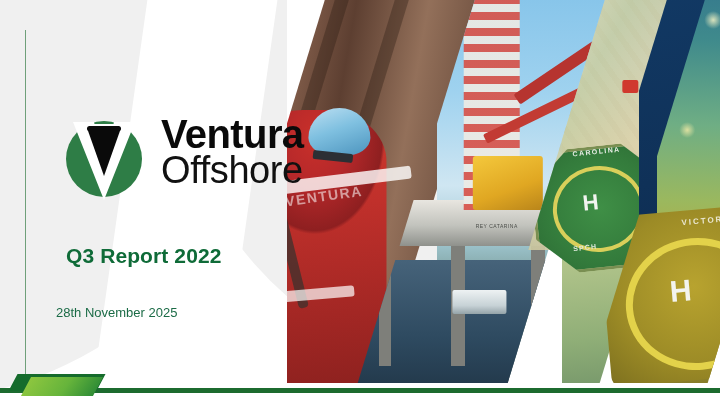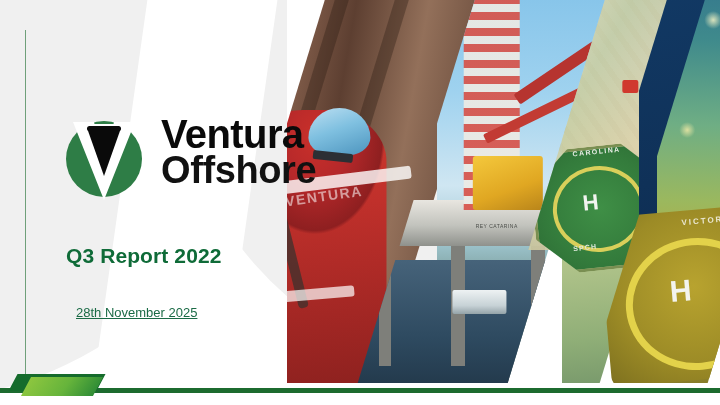--- a/index.html
+++ b/index.html
@@ -89,43 +89,42 @@
   .wm-line1 {
     display: block;
     font-size: 40px;
     font-weight: bold;
     color: #0a0a0a;
     letter-spacing: -0.6px;
   }
   .wm-line2 {
     display: block;
     font-size: 38px;
-    font-weight: 700;
+    font-weight: 400;
     color: #111111;
     letter-spacing: -0.4px;
   }
 
   
   .report-title {
     position: absolute;
     left: 66px;
     top: 244px;
     font-size: 21px;
     font-weight: bold;
     color: #0f6b38;
     letter-spacing: 0.1px;
   }
   .report-date {
     position: absolute;
-    left: 76px;
+    left: 56px;
     top: 305px;
     font-size: 13px;
     font-weight: normal;
     color: #1b6b46;
-    text-decoration: underline;
   }
 
   
   .collage {
     position: absolute;
     left: 287px;
     top: 0;
     width: 433px;
     height: 383px;
     overflow: hidden;

